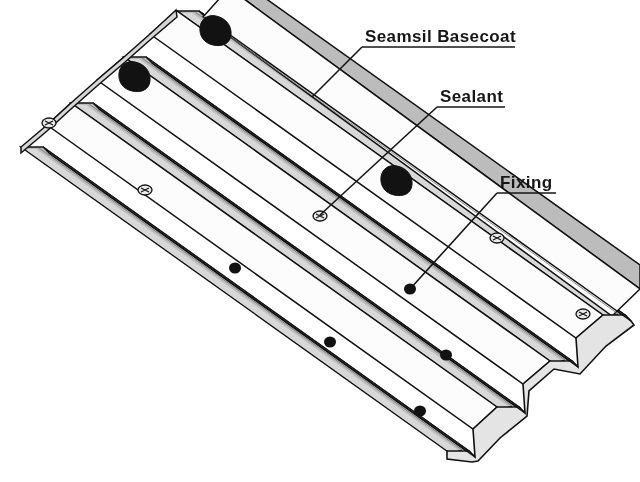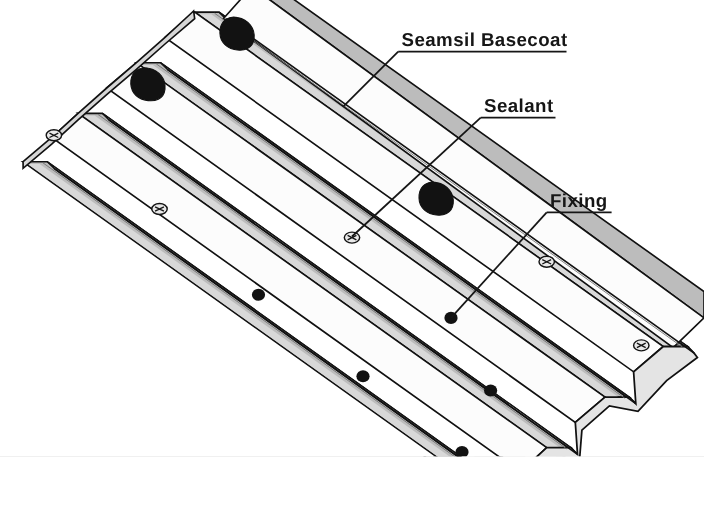--- a/index.html
+++ b/index.html
@@ -3,21 +3,21 @@
 <meta charset="utf-8">
 <style>
   html, body {
     margin: 0;
     padding: 0;
     background: #ffffff;
   }
   #stage {
     position: relative;
     width: 640px;
-    height: 415px;
+    height: 482px;
     background: #737373;
     overflow: hidden;
     font-family: "Liberation Sans", sans-serif;
   }
   #diagram-svg {
     position: absolute;
     left: 0;
     top: 0;
     width: 640px;
     height: 482px;

